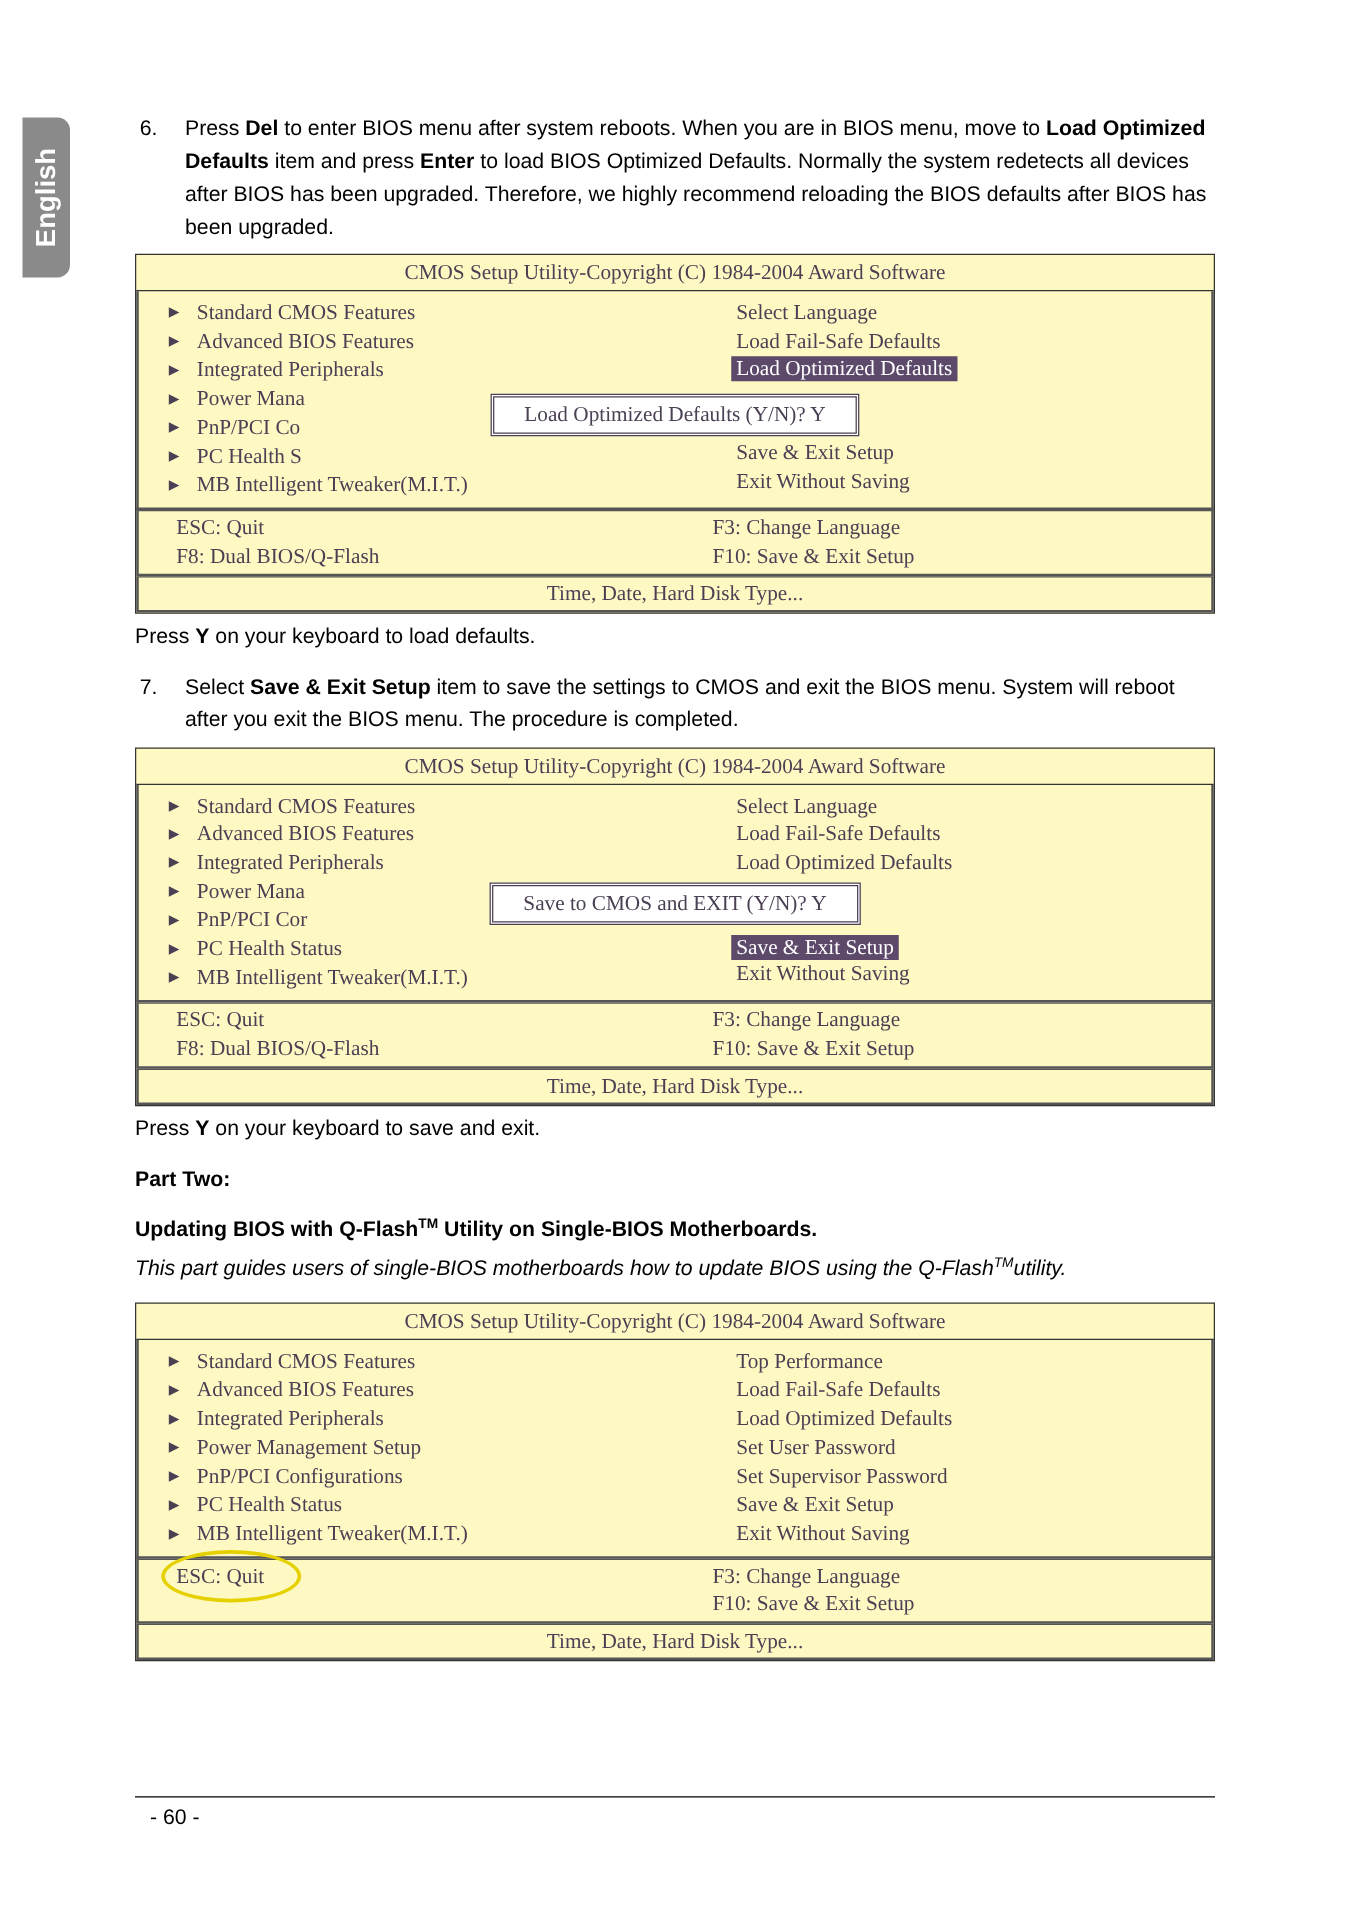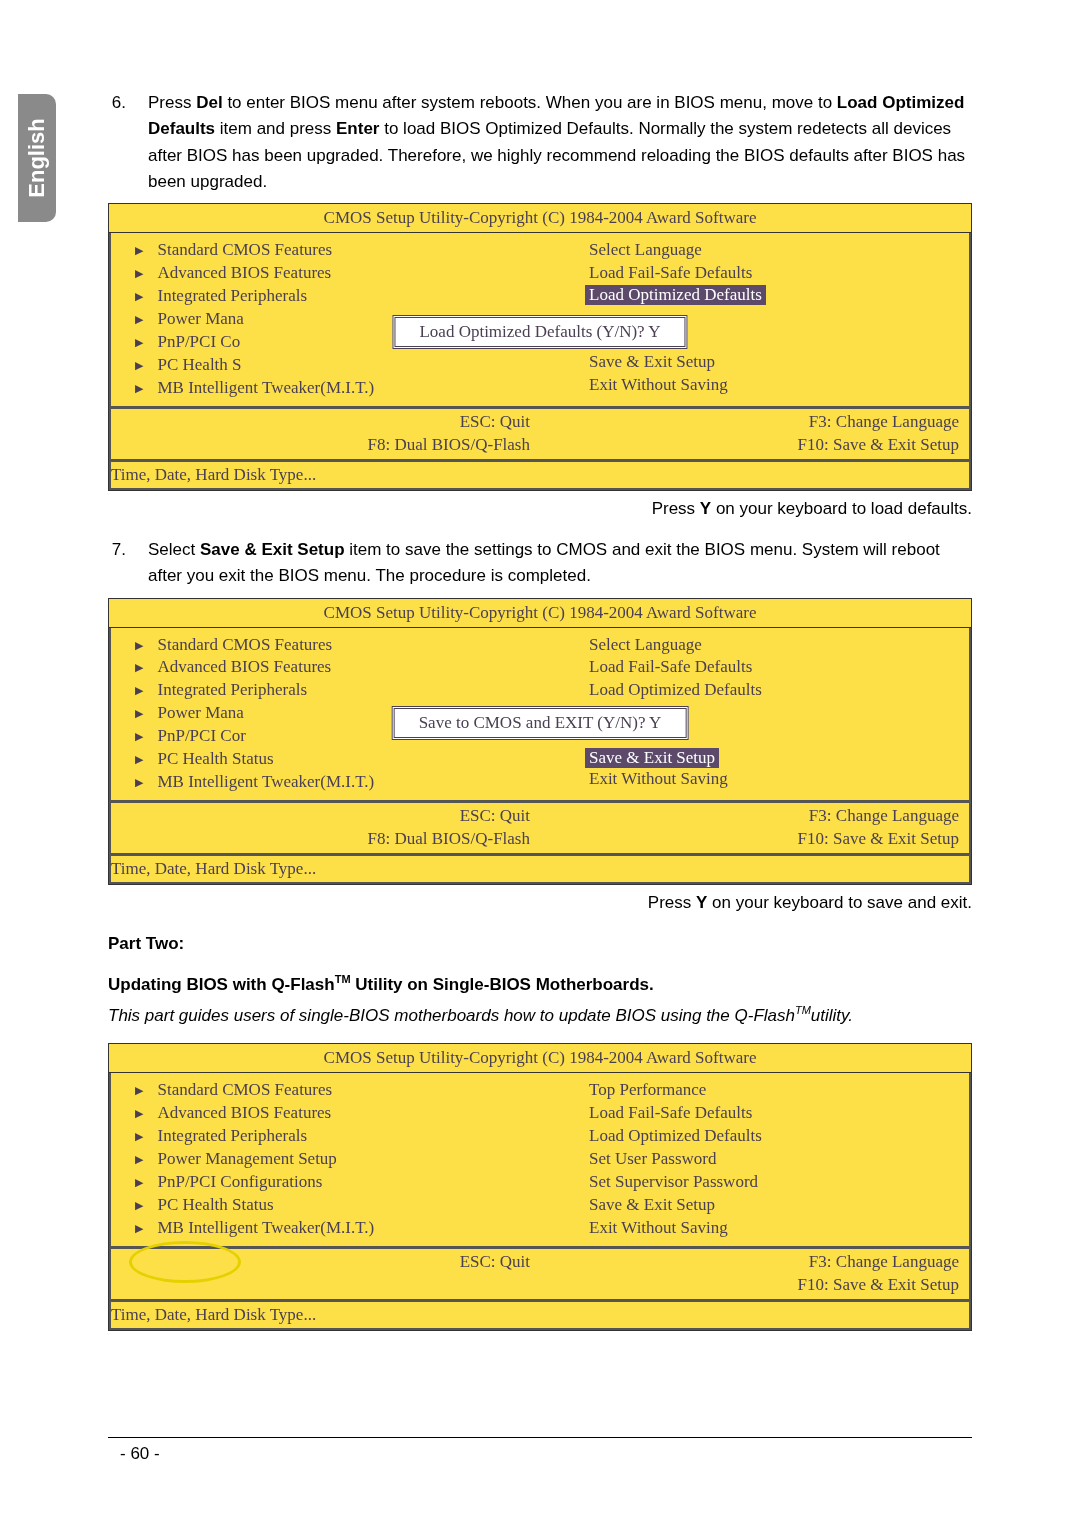--- a/index.html
+++ b/index.html
@@ -42,26 +42,26 @@
   ol.steps { list-style: none; }
   ol.steps > li {
     display: flex;
     gap: 22px;
     margin-bottom: 8px;
     line-height: 1.55;
   }
   ol.steps > li > .num { width: 18px; text-align: right; flex-shrink: 0; }
   ol.steps > li > .body { flex: 1; }
   .b { font-weight: bold; }
-  .caption { text-align: right; margin: 8px 0 18px; font-size: 17px; }
+  .caption { text-align: left; margin: 8px 0 18px; font-size: 17px; }
 
   .bios {
     border: 1px solid #333;
     margin: 6px 0 4px;
-    background: #fde047;
+    background: #fef9c3;
     color: #4a3f53;
     font-family: "Times New Roman", Times, serif;
     font-size: 17px;
     position: relative;
   }
   .bios-title {
     text-align: center;
     border-bottom: 1px solid #333;
     padding: 4px 0;
   }
@@ -80,24 +80,24 @@
   .r-item { line-height: 1.35; padding-left: 34px; }
   .highlight {
     background: #5d4a6b; color: #fff;
     display: inline-block; padding: 0 4px;
     margin-left: 30px;
   }
   .bios-footer1 {
     border: 2px solid #555; border-top: 1px solid #555;
     display: flex; padding: 2px 0;
   }
-  .bios-footer1 > div { flex: 1; padding: 0 10px 0 30px; line-height: 1.35; text-align: right; }
+  .bios-footer1 > div { flex: 1; padding: 0 10px 0 30px; line-height: 1.35; }
   .bios-hint {
     border: 2px solid #555; border-top: 1px solid #555;
-    text-align: left; padding: 3px 0;
+    text-align: center; padding: 3px 0;
   }
   .dialog {
     position: absolute;
     left: 50%; transform: translateX(-50%);
     border: 3px double #4a3f53;
     background: #fff;
     padding: 4px 24px;
     z-index: 5;
     white-space: nowrap;
     text-align: right;

